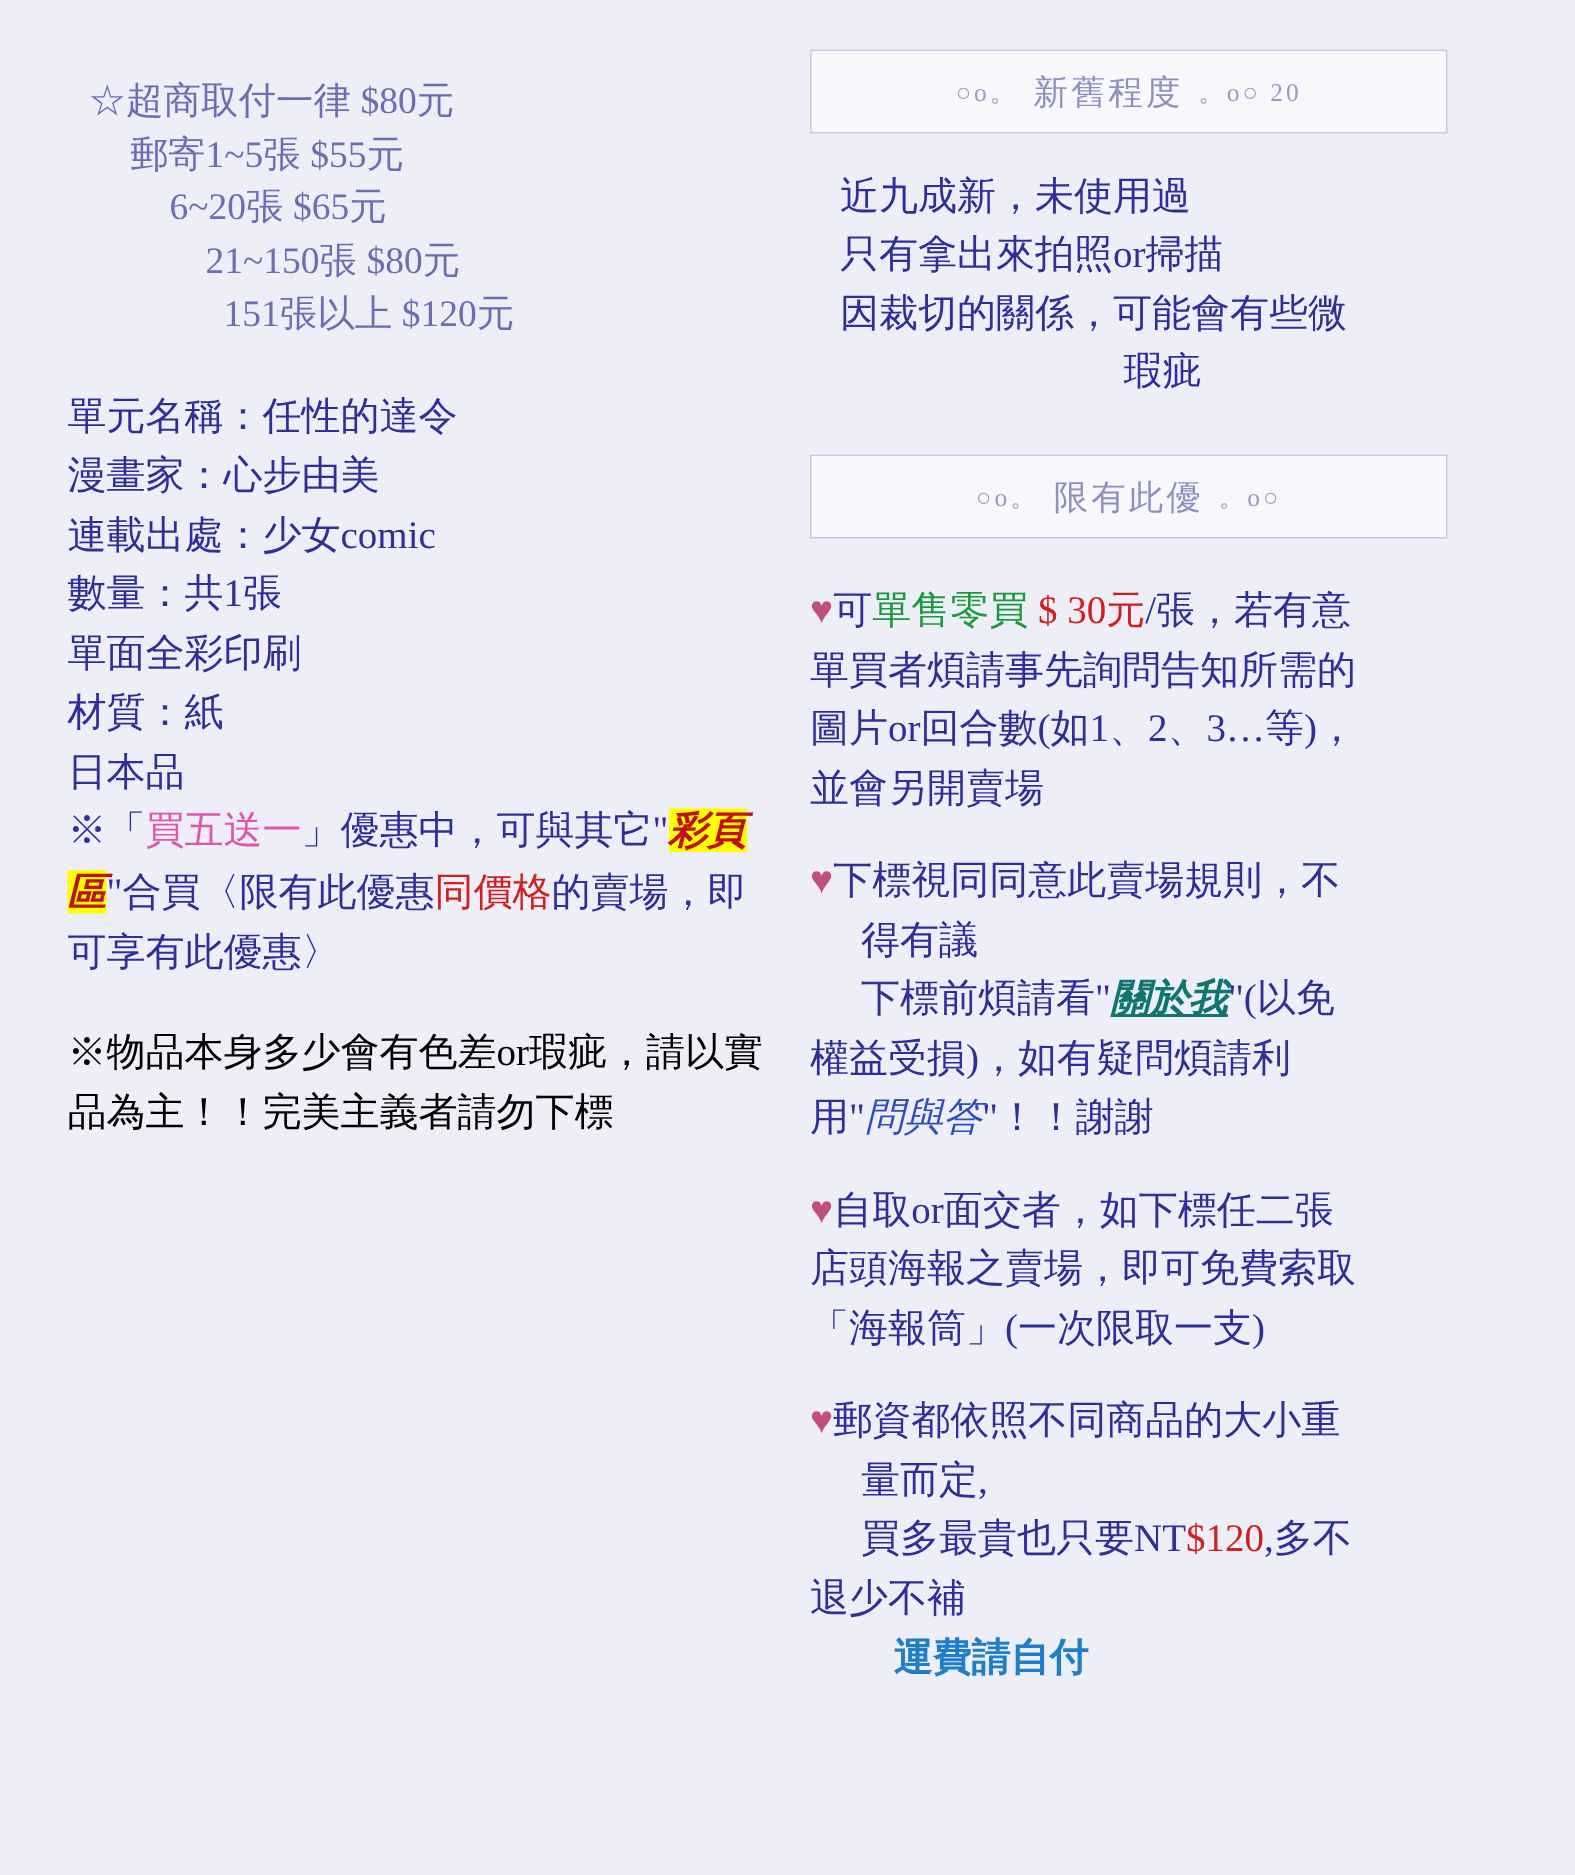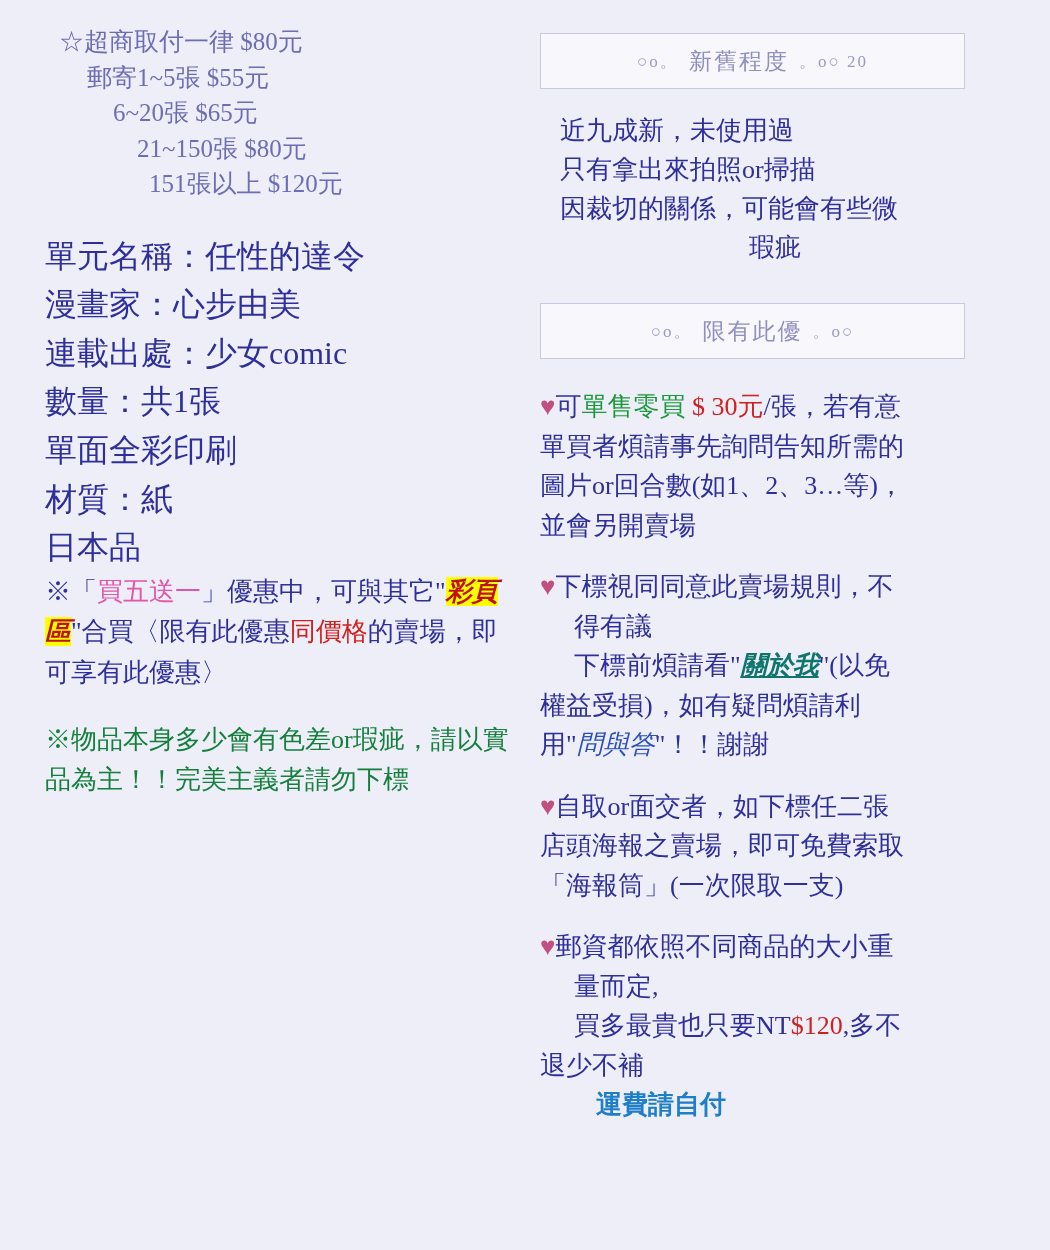--- a/index.html
+++ b/index.html
@@ -16,21 +16,21 @@
   }
   .page {
     position: relative;
     width: 1050px;
     height: 1250px;
     box-sizing: border-box;
   }
   .col-left {
     position: absolute;
     left: 45px;
-    top: 24px;
+    top: 50px;
     width: 470px;
   }
   .col-right {
     position: absolute;
     left: 540px;
     top: 33px;
     width: 470px;
   }
 
   
@@ -42,21 +42,21 @@
   .ship div { white-space: nowrap; }
   .ship .l1 { padding-left: 14px; }
   .ship .l2 { padding-left: 42px; }
   .ship .l3 { padding-left: 68px; }
   .ship .l4 { padding-left: 92px; }
   .ship .l5 { padding-left: 104px; }
 
   
   .info {
     margin-top: 30px;
-    font-size: 32px;
+    font-size: 26px;
     line-height: 1.52;
     color: #2f2f9c;
   }
   .info .row { white-space: nowrap; }
 
   .promo {
     font-size: 26px;
     line-height: 1.56;
     color: #2f2f9c;
   }
@@ -66,21 +66,21 @@
     color: #c01010;
     font-weight: bold;
     font-style: italic;
   }
   .promo .red { color: #d02020; }
 
   .note {
     margin-top: 26px;
     font-size: 26px;
     line-height: 1.56;
-    color: #15803d;
+    color: #000000;
   }
 
   
   .hdr {
     box-sizing: border-box;
     width: 425px;
     height: 56px;
     border: 1px solid #c9c9e2;
     background: #f7f7fc;
     display: flex;

